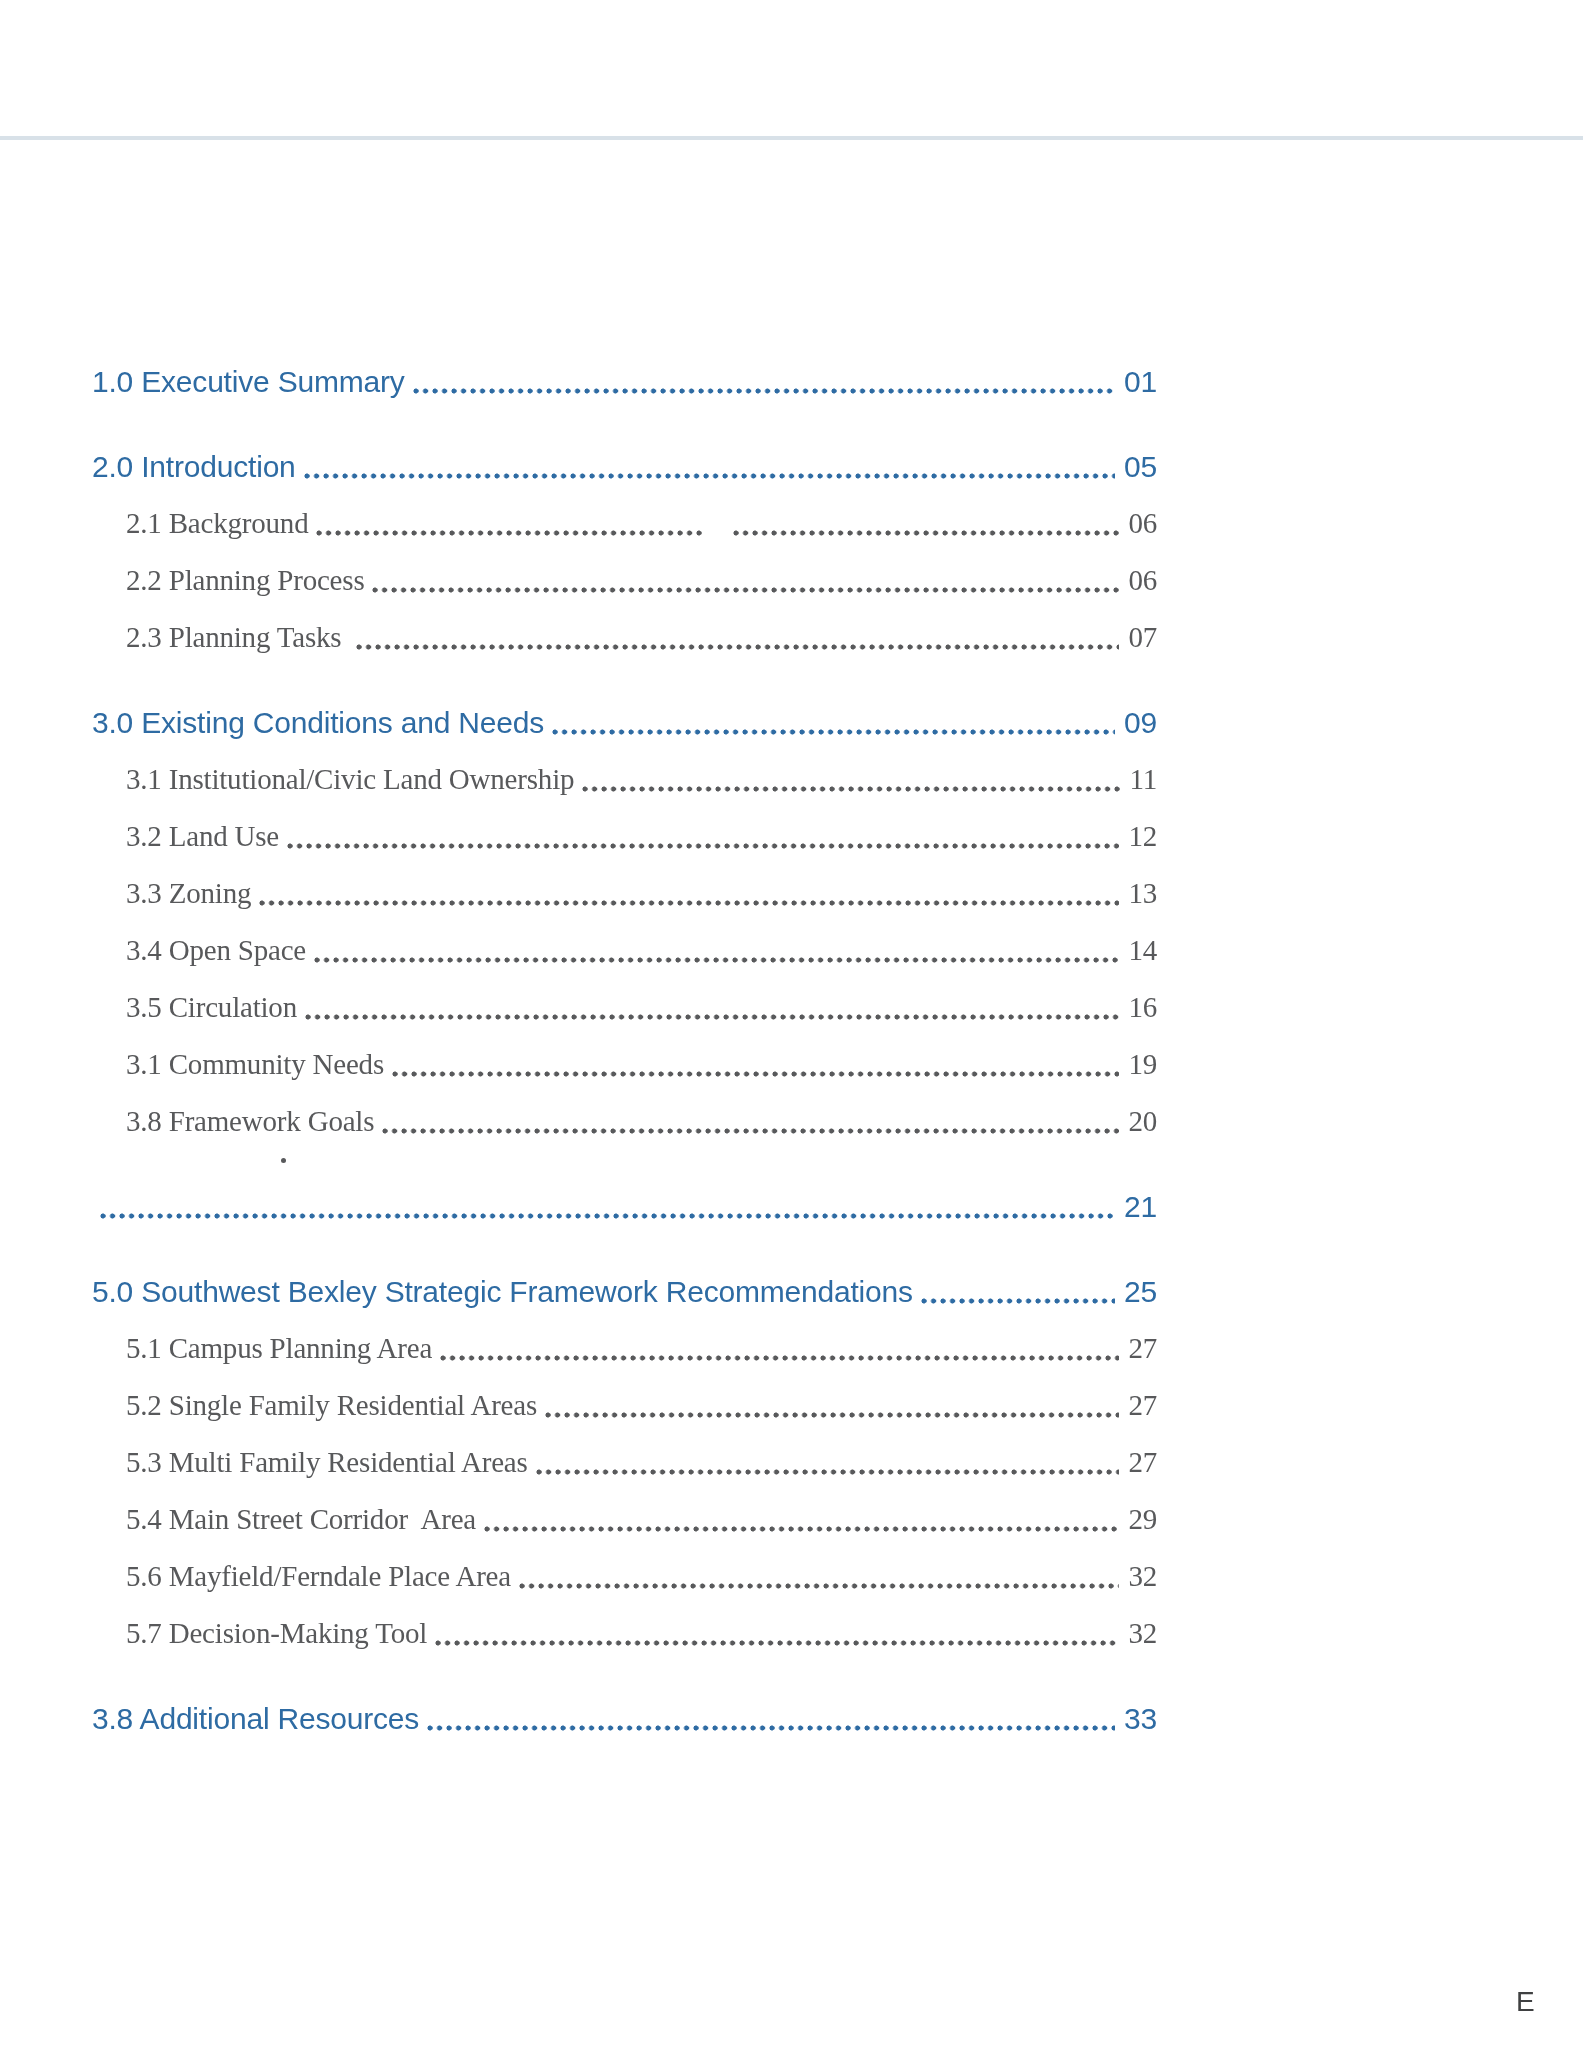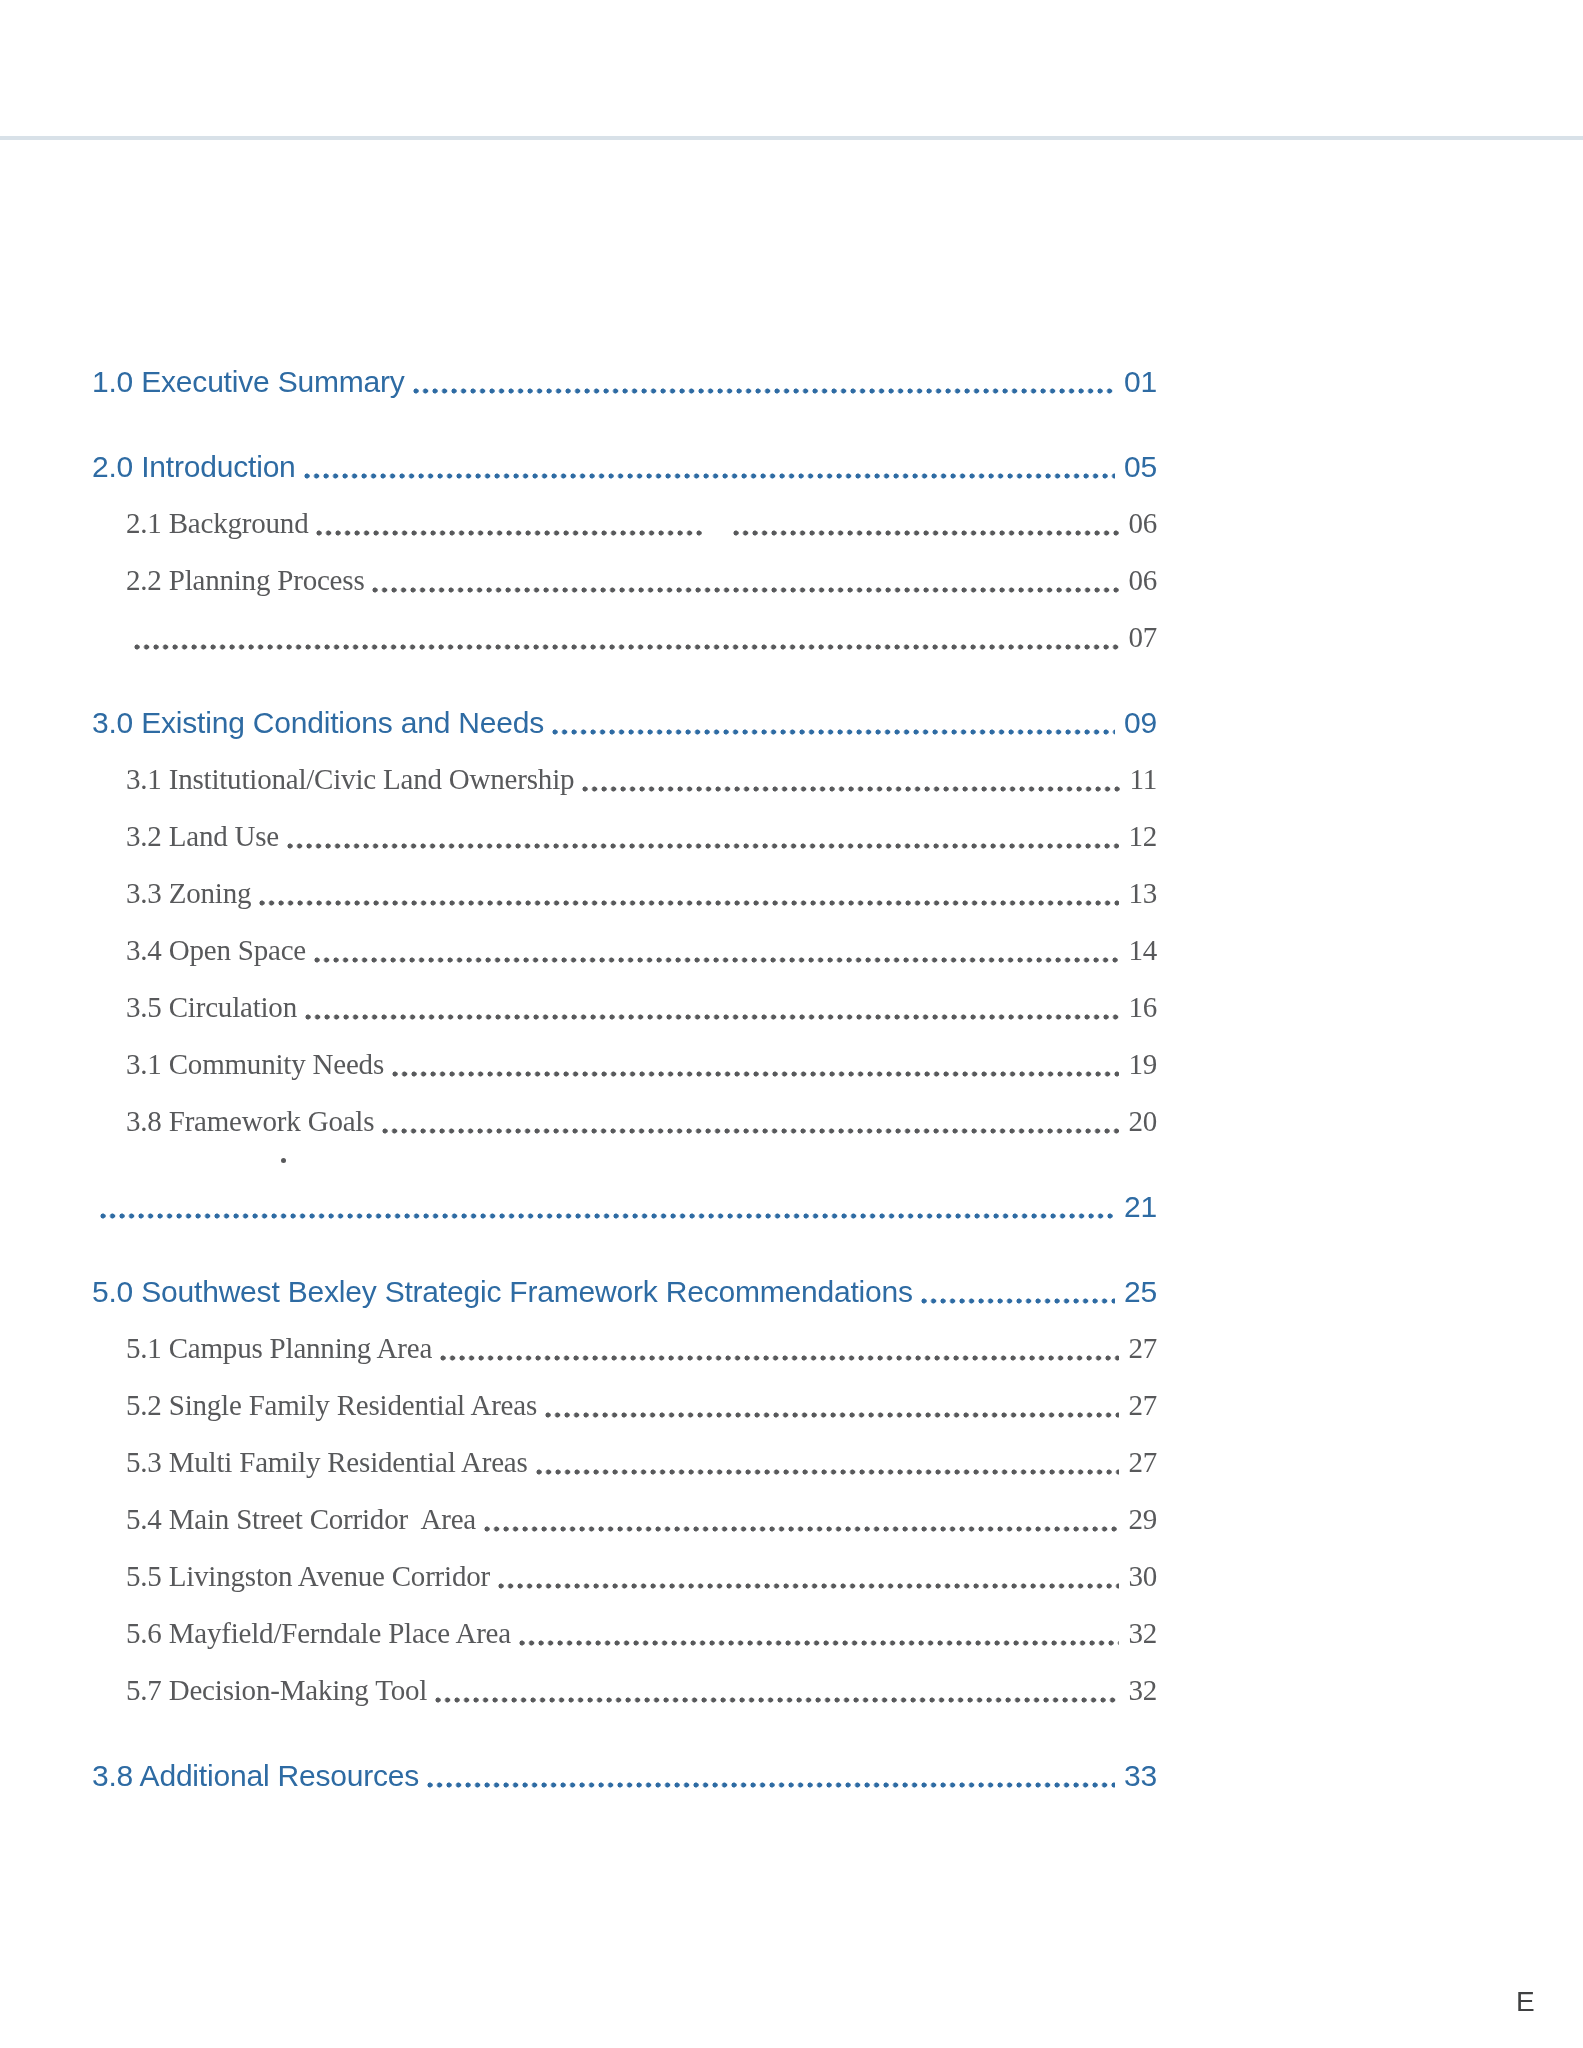--- a/index.html
+++ b/index.html
@@ -114,20 +114,21 @@
         <span class="toc-leader-gap"></span>
         <span class="toc-leader"></span>
     <span class="toc-page">06</span>
   </div>
       <div class="toc-row level-2">
     <span class="toc-label">2.2 Planning Process</span>
     <span class="toc-leader"></span>
     <span class="toc-page">06</span>
   </div>
       <div class="toc-row level-2">
+    <span class="toc-label">2.3 Planning Tasks </span>
     <span class="toc-leader"></span>
     <span class="toc-page">07</span>
   </div>
       <div class="toc-row level-1">
     <span class="toc-label">3.0 Existing Conditions and Needs</span>
     <span class="toc-leader"></span>
     <span class="toc-page">09</span>
   </div>
       <div class="toc-row level-2">
     <span class="toc-label">3.1 Institutional/Civic Land Ownership</span>
@@ -185,25 +186,20 @@
   </div>
       <div class="toc-row level-2">
     <span class="toc-label">5.3 Multi Family Residential Areas</span>
     <span class="toc-leader"></span>
     <span class="toc-page">27</span>
   </div>
       <div class="toc-row level-2">
     <span class="toc-label">5.4 Main Street Corridor  Area</span>
     <span class="toc-leader"></span>
     <span class="toc-page">29</span>
-  </div>
-      <div class="toc-row level-2">
-    <span class="toc-label">5.5 Livingston Avenue Corridor</span>
-    <span class="toc-leader"></span>
-    <span class="toc-page">30</span>
   </div>
       <div class="toc-row level-2">
     <span class="toc-label">5.6 Mayfield/Ferndale Place Area</span>
     <span class="toc-leader"></span>
     <span class="toc-page">32</span>
   </div>
       <div class="toc-row level-2">
     <span class="toc-label">5.7 Decision-Making Tool</span>
     <span class="toc-leader"></span>
     <span class="toc-page">32</span>

